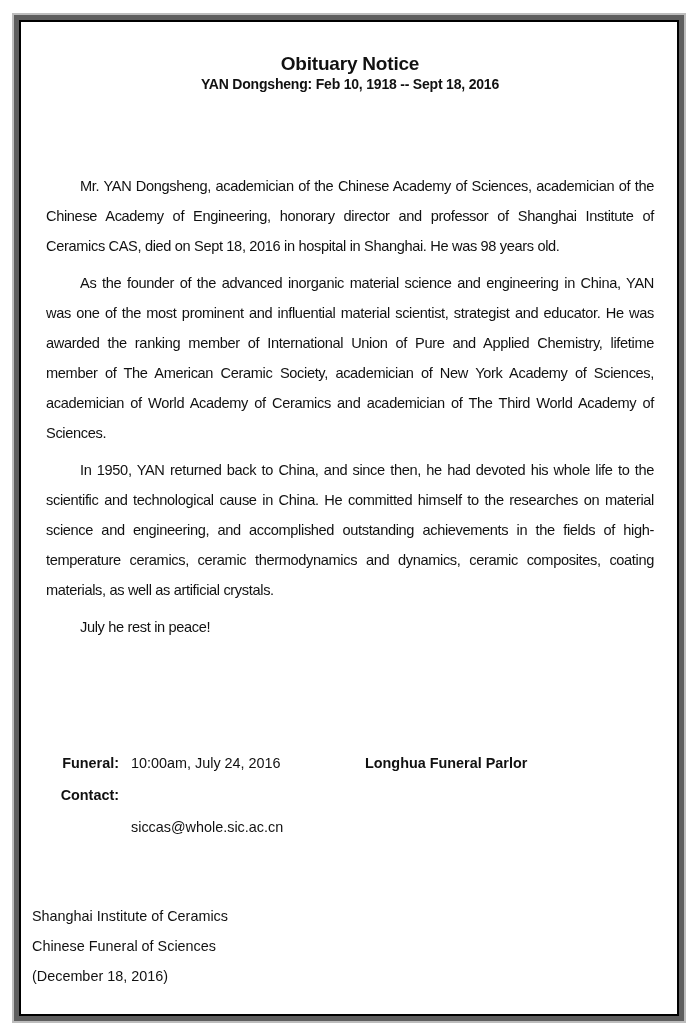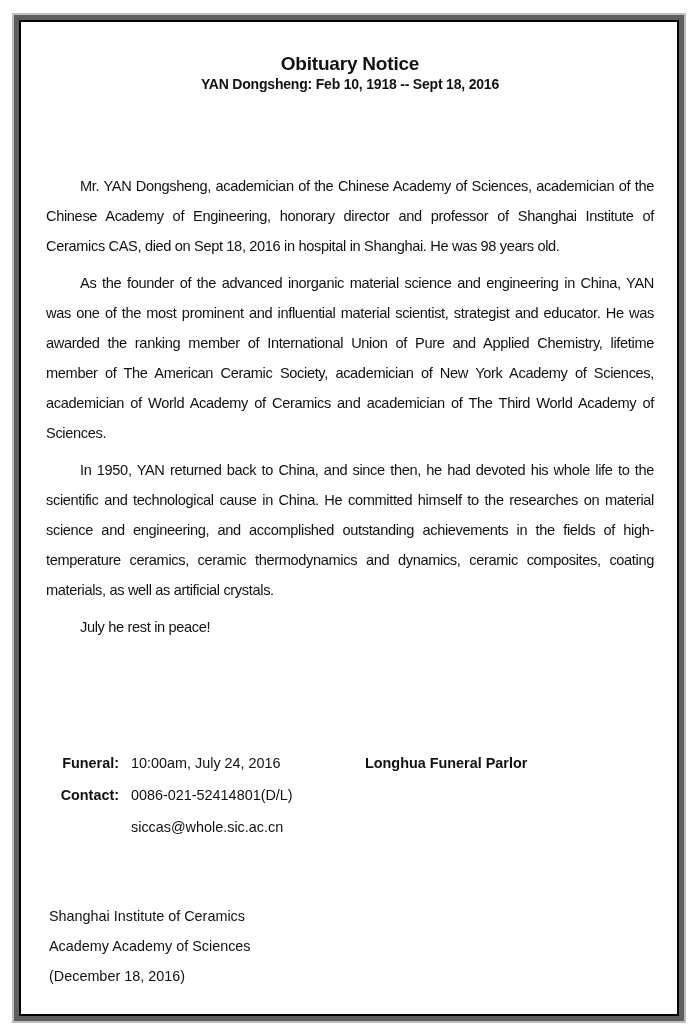--- a/index.html
+++ b/index.html
@@ -98,21 +98,21 @@
     .detail-value {
       width: 230px;
     }
     .detail-extra {
       padding-left: 4px;
       font-weight: bold;
     }
 
     .signature {
       position: absolute;
-      left: 49px;
+      left: 32px;
       top: 901px;
       font-size: 14.4px;
       line-height: 30px;
     }
     .sig-line {
       height: 30px;
       white-space: nowrap;
     }
   </style>
 </head>
@@ -137,25 +137,24 @@
 </div>
 
 <div class="details">
   <div class="detail-row">
     <span class="detail-label">Funeral:</span>
     <span class="detail-value">10:00am, July 24, 2016</span>
     <span class="detail-extra">Longhua Funeral Parlor</span>
   </div>
   <div class="detail-row">
     <span class="detail-label">Contact:</span>
-    <span class="detail-value">0086-021-52414801(D/L)</span>
   </div>
   <div class="detail-row">
     <span class="detail-label"></span>
     <span class="detail-value">siccas@whole.sic.ac.cn</span>
   </div>
 </div>
 
 <div class="signature">
   <div class="sig-line">Shanghai Institute of Ceramics</div>
-  <div class="sig-line">Academy Academy of Sciences</div>
+  <div class="sig-line">Chinese Funeral of Sciences</div>
   <div class="sig-line">(December 18, 2016)</div>
 </div>
 
 </body></html>

